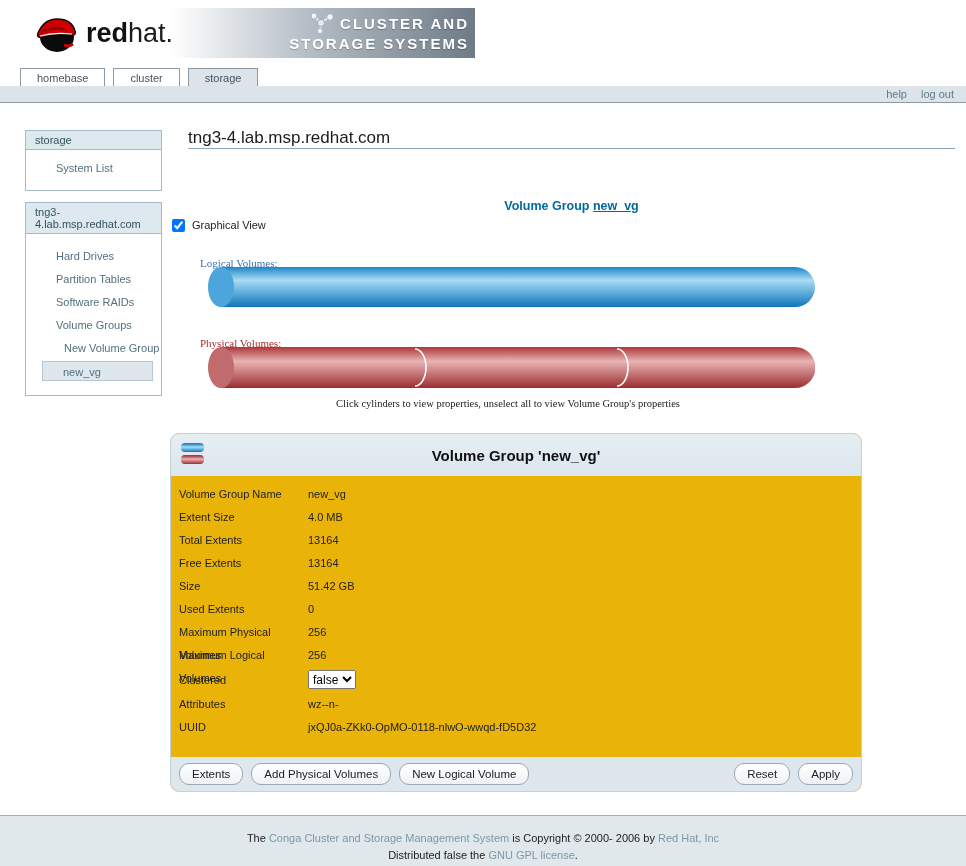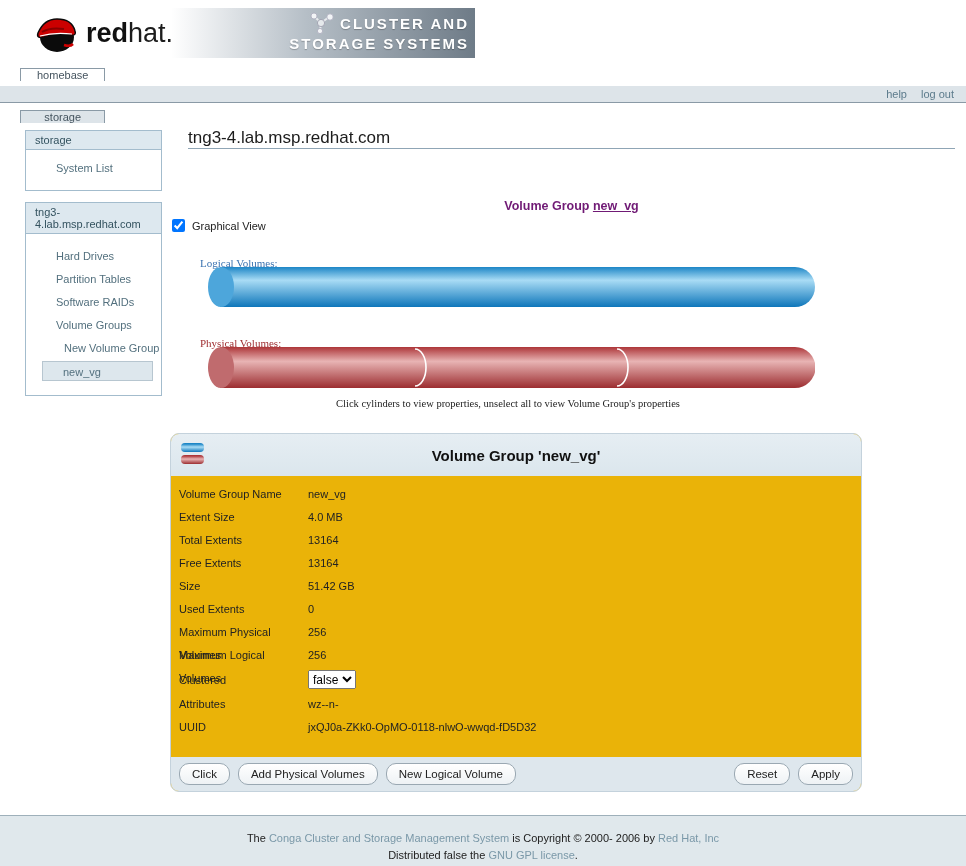--- a/index.html
+++ b/index.html
@@ -18,21 +18,21 @@
   .brand { font-size:27px; letter-spacing:0; color:#111; }
   .brand b { font-weight:bold; }
   .brand .lite { font-weight:normal; color:#1c1c1c; }
   .banner-right {
     position:absolute; right:6px; top:4px; text-align:right;
     color:#fff; font-weight:bold; font-size:15px; letter-spacing:2px; line-height:19px;
     text-shadow:0 1px 1px rgba(0,0,0,.25);
   }
   .banner-right .l1 { display:flex; align-items:center; justify-content:flex-end; gap:6px; }
   
-  .tabs { position:absolute; left:20px; top:68px; height:18px; display:flex; gap:8px;flex-direction:column; }
+  .tabs { position:absolute; left:20px; top:68px; height:18px; display:flex; gap:8px; }
   .tab {
     height:18px; padding:0 16px; font-size:11px; color:#45545f;
     border:1px solid #8a9aa6; border-bottom:none; background:#fff;
     display:flex; align-items:center; justify-content:center; cursor:pointer;
   }
   .tab.active { background:#dde4e9; }
   .helpbar {
     position:absolute; left:0; top:86px; width:966px; height:17px;
     background:#dde4e9; border-bottom:1px solid #8a9aa6;
     display:flex; align-items:center; justify-content:flex-end; gap:14px; padding-right:12px;
@@ -47,23 +47,23 @@
   }
   .sitem { font-size:11px; color:#53707e; padding:0 0 0 30px; height:23px; line-height:23px; cursor:pointer; }
   .sitem.indent2 { padding-left:38px; }
   .sitem.selected {
     margin:1px 8px 6px 16px; padding:0 0 0 20px; height:20px; line-height:20px;
     background:#dde7ed; border:1px solid #b7c6d0;
   }
   
   .page-title { position:absolute; left:188px; top:128px; font-size:17px; font-weight:normal; color:#1c1c1c; }
   .title-rule { position:absolute; left:188px; top:148px; width:767px; height:1px; background:#8fa5b5; }
-  .vg-heading { position:absolute; left:188px; top:199px; width:767px; text-align:center; font-size:12.5px; font-weight:bold; color:#701a75; }
+  .vg-heading { position:absolute; left:188px; top:199px; width:767px; text-align:center; font-size:12.5px; font-weight:bold; color:#0369a1; }
   .vg-heading .uvg { text-decoration:underline; }
-  .gv-row { position:absolute; left:172px; top:219px; display:flex; align-items:center; gap:7px; font-size:11px; color:#222; }
+  .gv-row { position:absolute; left:172px; top:219px; display:flex; gap:7px; font-size:11px; color:#222; }
   .cyl-label { position:absolute; font-family:"Liberation Serif", serif; font-size:11px; }
   .cyl-label.blue { color:#3a72b0; left:200px; top:257px; }
   .cyl-label.red  { color:#a03033; left:200px; top:337px; }
   .cyl { position:absolute; left:200px; cursor:pointer; }
   .cyl.logical  { top:267px; }
   .cyl.physical { top:347px; }
   .cyl-caption {
     position:absolute; left:188px; top:398px; width:640px; text-align:center;
     font-family:"Liberation Serif", serif; font-size:10.5px; color:#222;
   }
@@ -271,21 +271,21 @@
           <span class="pl">Attributes</span>
           <span class="pv">wz--n-</span>
         </div>
       <div class="prow">
           <span class="pl">UUID</span>
           <span class="pv">jxQJ0a-ZKk0-OpMO-0118-nlwO-wwqd-fD5D32</span>
         </div>
     </div>
 
     <div class="panel-foot">
-      <button class="btn">Click</button>
+      <button class="btn">Extents</button>
       <button class="btn">Add Physical Volumes</button>
       <button class="btn">New Logical Volume</button>
       <div class="spacer"></div>
       <button class="btn">Reset</button>
       <button class="btn">Apply</button>
     </div>
   </div>
 
   <div class="footer">
     <div class="row1">

